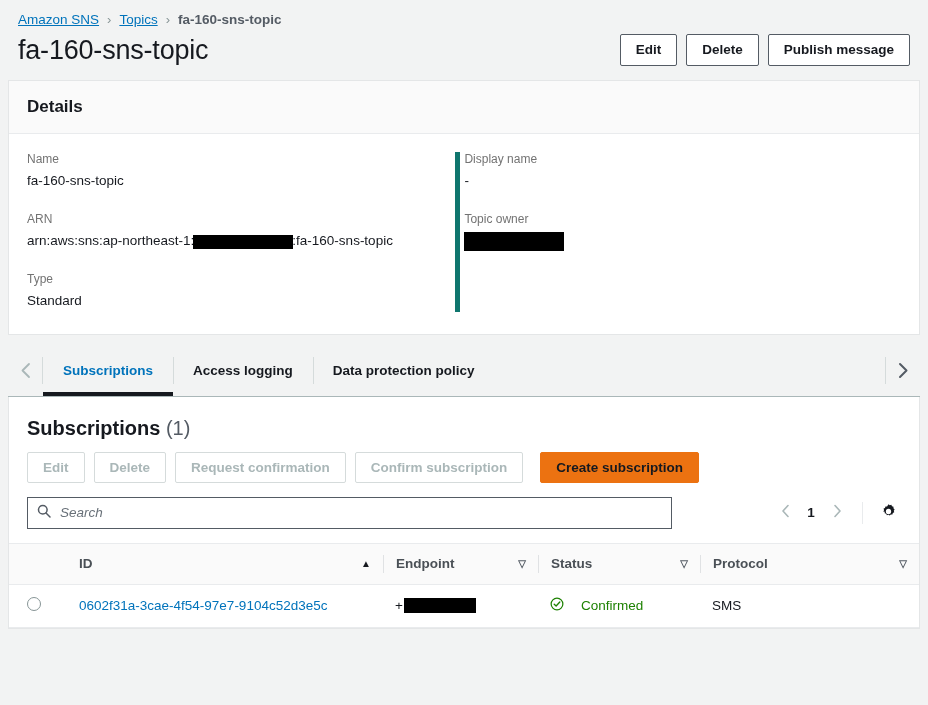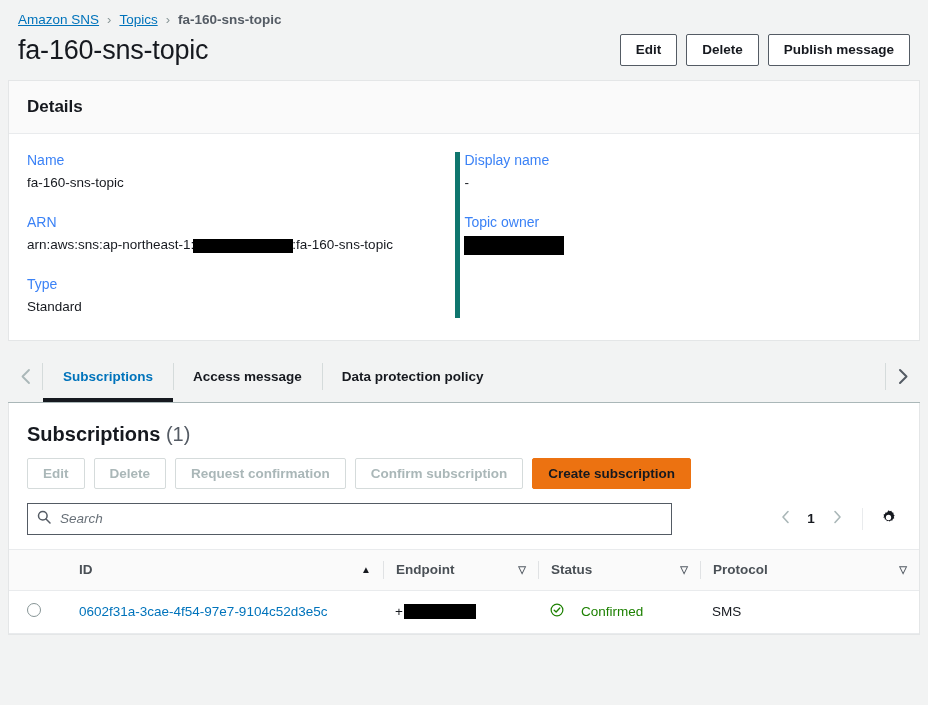--- a/index.html
+++ b/index.html
@@ -87,22 +87,22 @@
   }
   .details-col { flex: 1; padding-right: 20px; }
   .details-col.right {
     border-left: 5px solid #0f766e;
     padding-left: 4px;
     flex: 1.02;
   }
   .field { margin-bottom: 20px; }
   .field:last-child { margin-bottom: 0; }
   .field-label {
-    color: #3b82f6;
-    font-size: 14px;
+    color: #737373;
+    font-size: 12px;
     margin-bottom: 5px;
   }
   .field-value {
     color: #16191f;
     font-size: 13.5px;
     line-height: 1.55;
     word-break: break-word;
   }
   .redacted {
     display: inline-block;
@@ -208,20 +208,21 @@
     font-family: "Liberation Sans", sans-serif;
     font-size: 13.5px;
     font-weight: bold;
     color: #16191f;
     background: #ec7211;
     border: 1px solid #ec7211;
     border-radius: 2px;
     padding: 7px 15px;
     cursor: pointer;
     white-space: nowrap;
+    margin-left: 8px;
   }
 
   .filter-row {
     display: flex;
     align-items: center;
     padding: 14px 18px 14px 18px;
     gap: 12px;
   }
   .search-box {
     flex: 1;
@@ -412,21 +413,21 @@
           <polyline points="9,2 2.5,8.5 9,15" fill="none" stroke="#aab7b8" stroke-width="1.8" stroke-linecap="round" stroke-linejoin="round"></polyline>
         </svg>
     </span>
   </div>
   <div class="tab-divider"></div>
   <div class="tabs">
     <div class="tab active">
         <span>Subscriptions</span>
       </div>
     <div class="tab">
-        <span>Access message</span>
+        <span>Access logging</span>
       </div>
     <div class="tab">
         <span>Data protection policy</span>
       </div>
   </div>
   <div class="tab-divider"></div>
   <div class="tab-chevron">
     <span>
       <svg width="11" height="17" viewBox="0 0 11 17">
           <polyline points="2,2 8.5,8.5 2,15" fill="none" stroke="#545b64" stroke-width="2" stroke-linecap="round" stroke-linejoin="round"></polyline>

